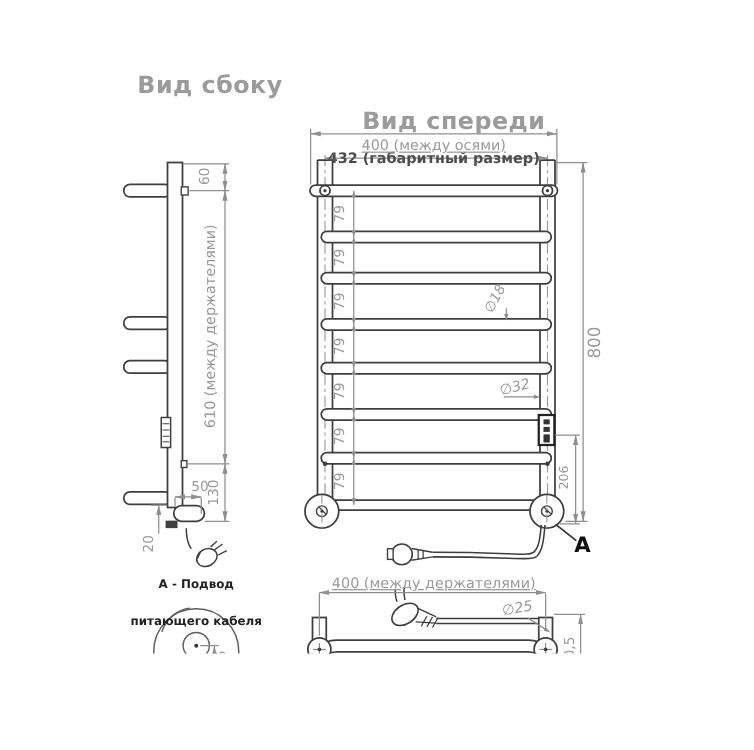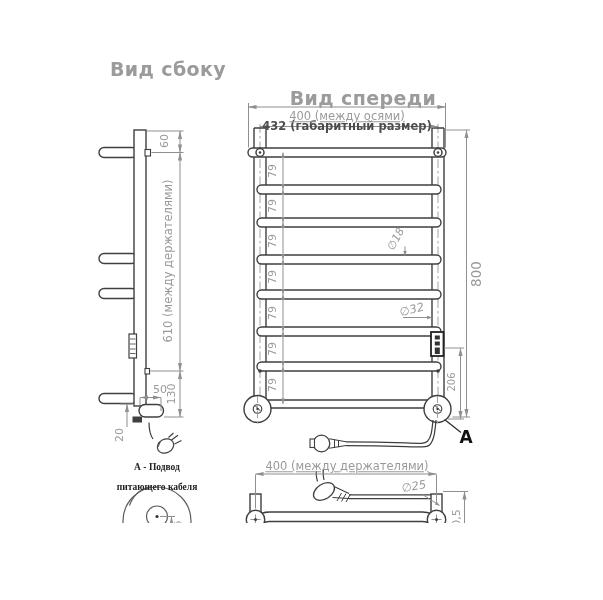--- a/index.html
+++ b/index.html
@@ -8,21 +8,21 @@
     font-family:"DejaVu Sans","Liberation Sans",sans-serif;
   }
   .stage svg{position:absolute;left:0;top:0;}
   .lbl{
     position:absolute;white-space:nowrap;line-height:1;color:#9a9a9a;font-size:11px;
     transform:translate(-50%,-50%) rotate(var(--r,0deg));
     transform-origin:center center;
   }
   .title{font-size:19px;font-weight:600;color:#9b9b9b;letter-spacing:.4px;}
   .dark{color:#4d4d4d;font-weight:700;margin-top:30px;}
-  .blackbold{color:#222;font-weight:700;font-size:9.5px;font-family:Liberation Serif, serif;}
+  .blackbold{color:#222;font-weight:700;font-size:9.5px;}
   .marker-a{color:#111;font-weight:700;font-size:17px;}
   .ital{font-style:italic;}
 </style>
 </head>
 <body>
 
 <div class="stage">
 
   <svg width="603" height="600" viewBox="0 0 603 600">
     <defs>
@@ -213,21 +213,21 @@
   <div class="lbl" style="left:477px;top:274px;font-size:13.5px;--r:-90deg;">800</div>
   <div class="lbl marker-a" style="left:466px;top:437px;">A</div>
 
   <div class="lbl" style="left:164px;top:141px;--r:-90deg;">60</div>
   <div class="lbl" style="left:169px;top:261px;font-size:11.5px;--r:-90deg;">610 (между держателями)</div>
   <div class="lbl" style="left:160px;top:389px;">50</div>
   <div class="lbl" style="left:171px;top:394px;--r:-90deg;">130</div>
   <div class="lbl" style="left:119px;top:435px;--r:-90deg;">20</div>
 
   <div class="lbl blackbold" style="left:157px;top:468px;">А - Подвод</div>
-  <div class="lbl blackbold" style="left:157px;top:488px;">питающего кабеля</div>
+  <div class="lbl blackbold" style="left:157px;top:498px;">питающего кабеля</div>
   <div class="lbl" style="left:178px;top:531px;font-size:9.5px;--r:-90deg;">32,5</div>
   <div class="lbl" style="left:158px;top:558px;font-size:13px;">16</div>
 
   <div class="lbl" style="left:347px;top:467px;font-size:11.5px;text-decoration:underline;">400 (между держателями)</div>
   <div class="lbl ital" style="left:414px;top:487px;font-size:11.5px;--r:-10deg;">∅25</div>
   <div class="lbl" style="left:456px;top:525px;--r:-90deg;">170,5</div>
 
 </div>
 
 </body></html>

